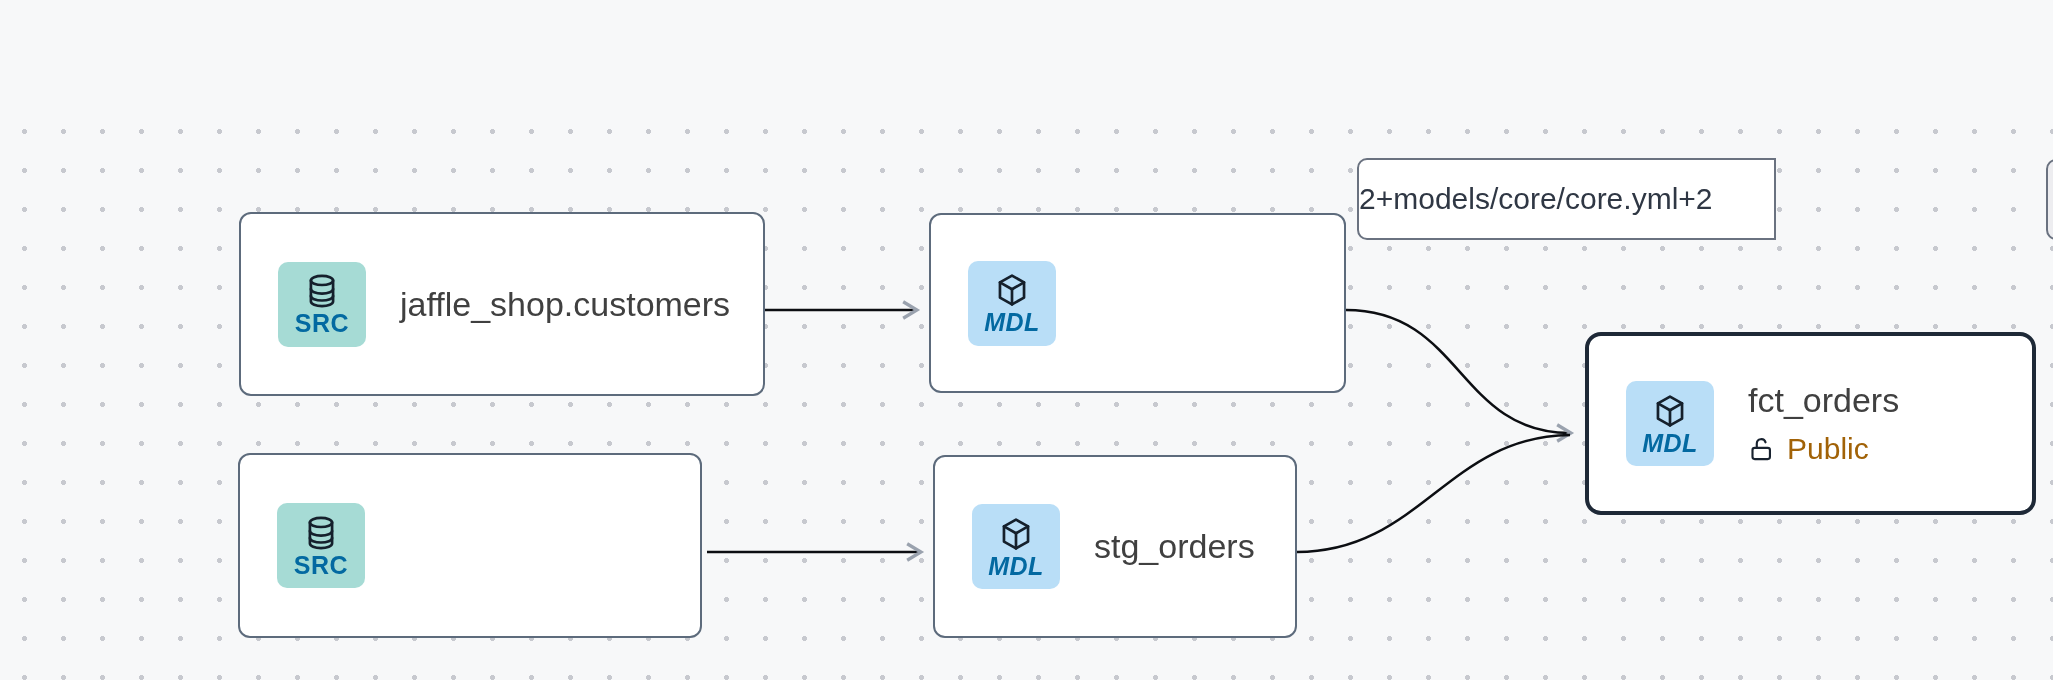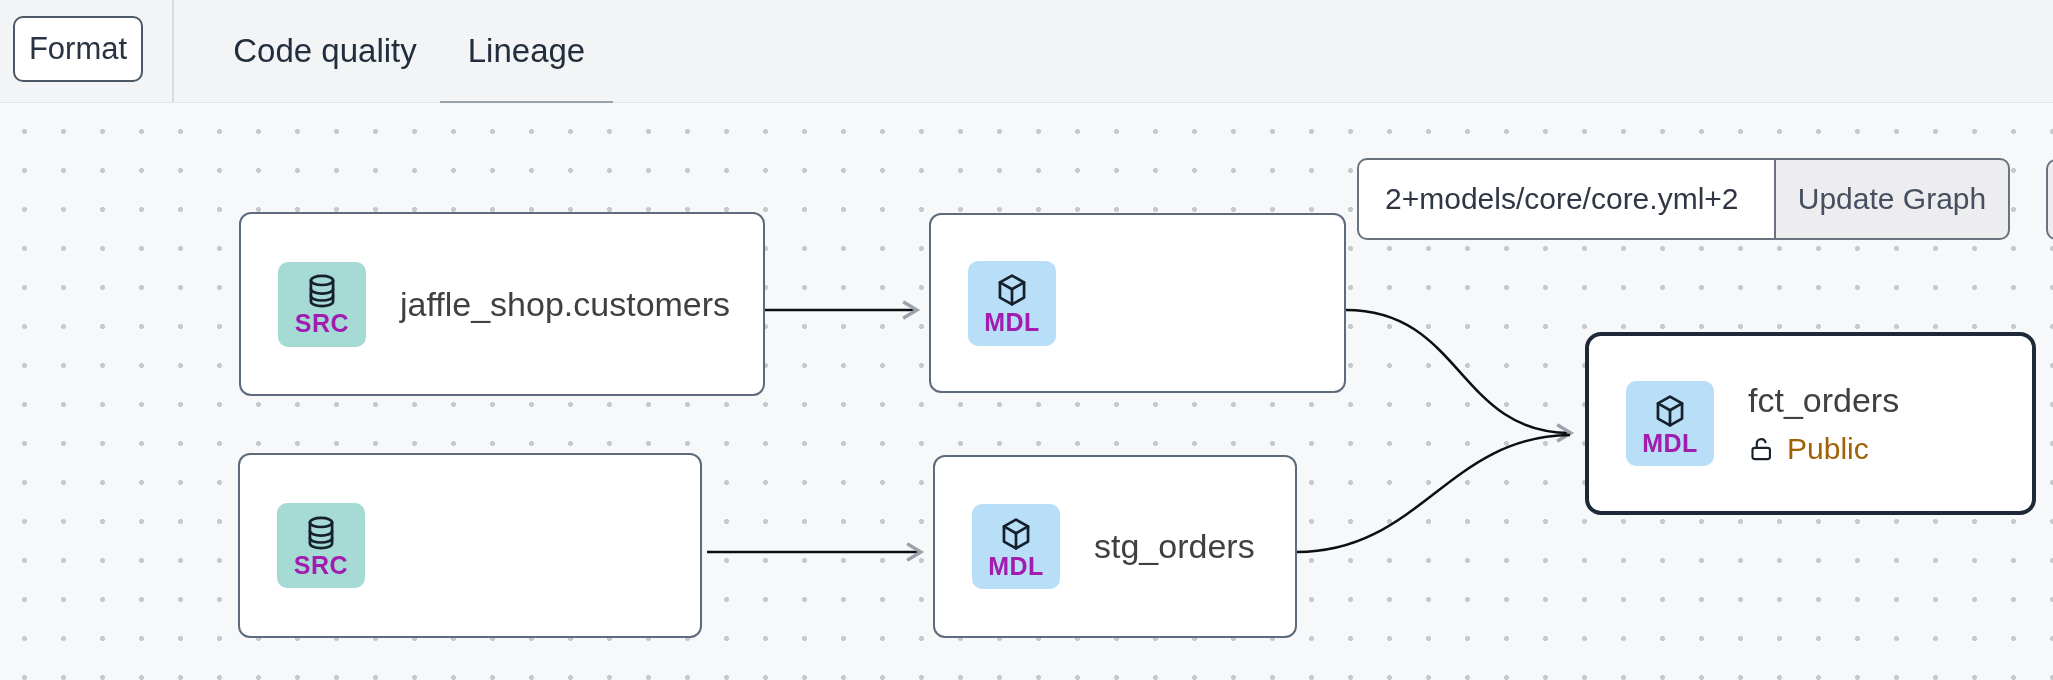--- a/index.html
+++ b/index.html
@@ -46,65 +46,54 @@
     border:2px solid #5d6b7c; border-radius:12px;
     display:flex; align-items:center; gap:34px; padding-left:37px;
     cursor:pointer;
   }
   .node-selected { border:4px solid #1e2937; border-radius:16px; }
   .tile {
     width:88px; height:85px; border-radius:10px; flex:0 0 auto;
     display:flex; flex-direction:column; align-items:center; justify-content:center;
   }
   .tile-src { background:#a6dbd5; }
-  .tile-mdl { background:#b9def7; }
+  .tile-mdl { background:#b9def7;font-style:italic; }
   .tile svg { display:block; }
   .tile-label {
-    font-size:25px; font-weight:600; color:#a21caf; letter-spacing:0.5px; line-height:1;
+    font-size:25px; font-weight:600; color:#0369a1; letter-spacing:0.5px; line-height:1;
     margin-top:1px;
   }
   .node-title { font-size:34px; color:#404040; white-space:nowrap;text-align:right; }
   .title-block { display:flex; flex-direction:column; gap:12px; }
   .access-row { display:flex; align-items:center; gap:12px; font-size:30px; color:#a16207; }
   
   .selector-group { position:absolute; left:1357px; top:55px; height:82px; display:flex; }
   .selector-input {
     width:419px; height:82px; background:#ffffff;
     border:2px solid #6a7280; border-radius:10px 0 0 10px;
-    display:flex; align-items:center; padding-left:26px;
+    display:flex; align-items:center; 
     font-size:30px; color:#2f3744; white-space:nowrap; cursor:text;
   }
   .update-btn {
     width:236px; height:82px; background:#ededf0;
     border:2px solid #6a7280; border-left-width:2px; margin-left:-2px;
     border-radius:0 10px 10px 0;
     font-family:inherit; font-size:30px; color:#454f5f; cursor:pointer;
   }
   .partial-btn {
     position:absolute; left:2046px; top:56px; width:52px; height:81px;
     background:#ededf0; border:2px solid #6a7280; border-radius:10px 0 0 10px;
     cursor:pointer;
   }
 </style>
 </head>
 <body>
 
 <div class="app">
 
-  <header class="topbar">
-    <button class="format-btn">Format</button>
-    <div class="topbar-divider"></div>
-    <div class="tab tab-code-quality">
-      <span>Code quality</span>
-    </div>
-    <div class="tab tab-lineage">
-      <span>Lineage</span>
-      <div class="tab-underline"></div>
-    </div>
-  </header>
 
   <main class="canvas">
 
     <svg class="edge-layer" viewBox="0 0 2053 577" xmlns="http://www.w3.org/2000/svg">
       <defs>
         <marker id="arrow" viewBox="0 0 12 12" refX="9" refY="6" markerWidth="22" markerHeight="22" markerUnits="userSpaceOnUse" orient="auto">
           <path d="M2 1.5 L9.5 6 L2 10.5" fill="none" stroke="#9aa2ae" stroke-width="1.8"></path>
         </marker>
       </defs>
       <path class="edge" d="M765 207 H916" marker-end="url(#arrow)"></path>
@@ -177,18 +166,17 @@
             <rect x="4" y="10.5" width="15.5" height="10" rx="2"></rect>
             <path d="M7.8 10.5 V6.8 a4 4 0 0 1 7.8 -1.2"></path>
           </svg>
           <span>Public</span>
         </div>
       </div>
     </div>
 
     <div class="selector-group">
       <div class="selector-input">2+models/core/core.yml+2</div>
-      <button class="update-btn">Update Graph</button>
     </div>
     <button class="partial-btn"></button>
 
   </main>
 </div>
 
 </body></html>

